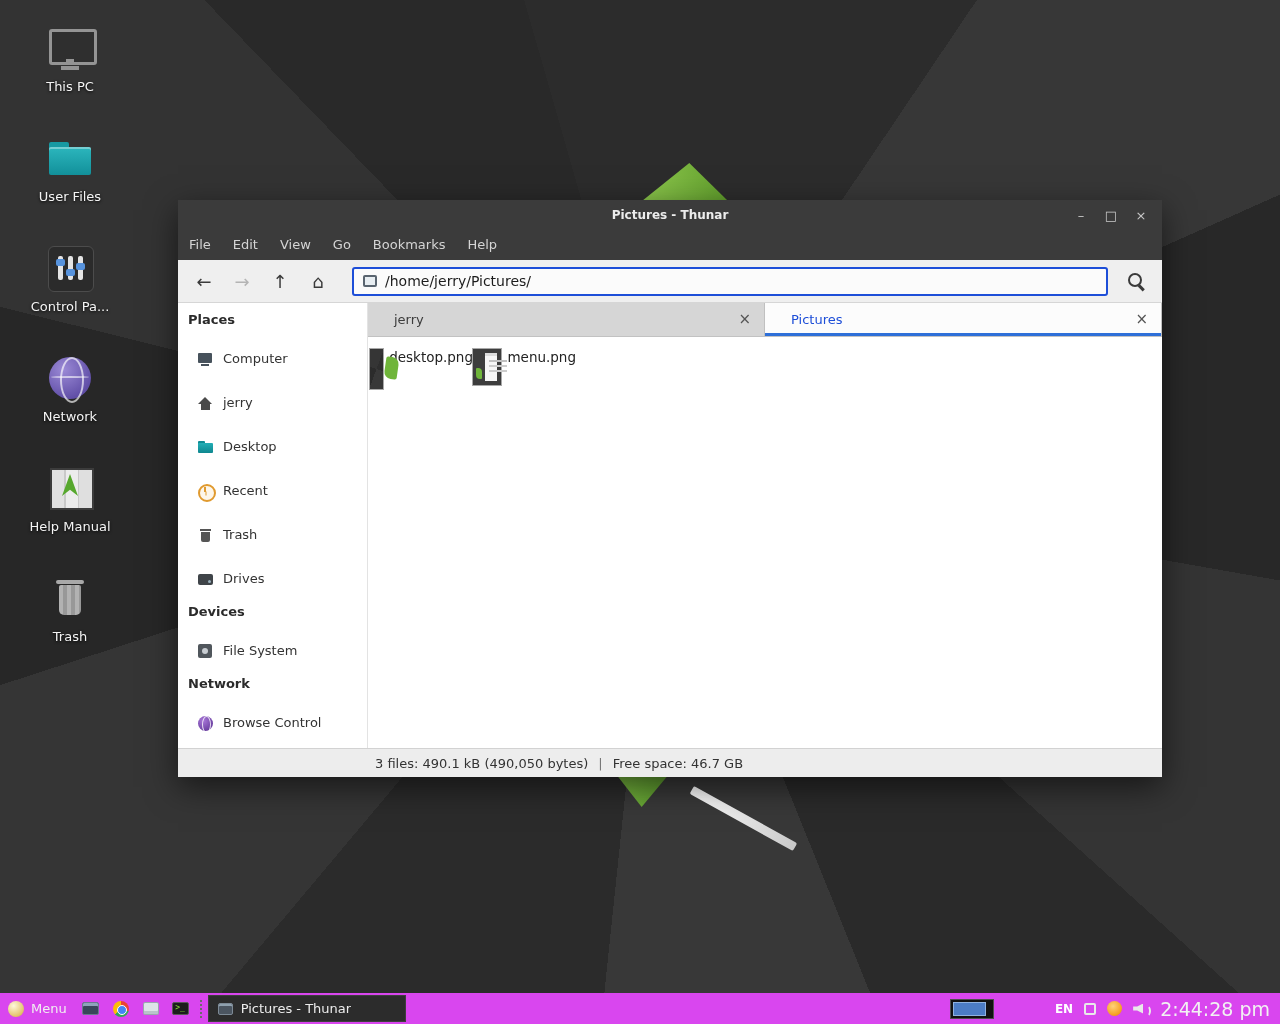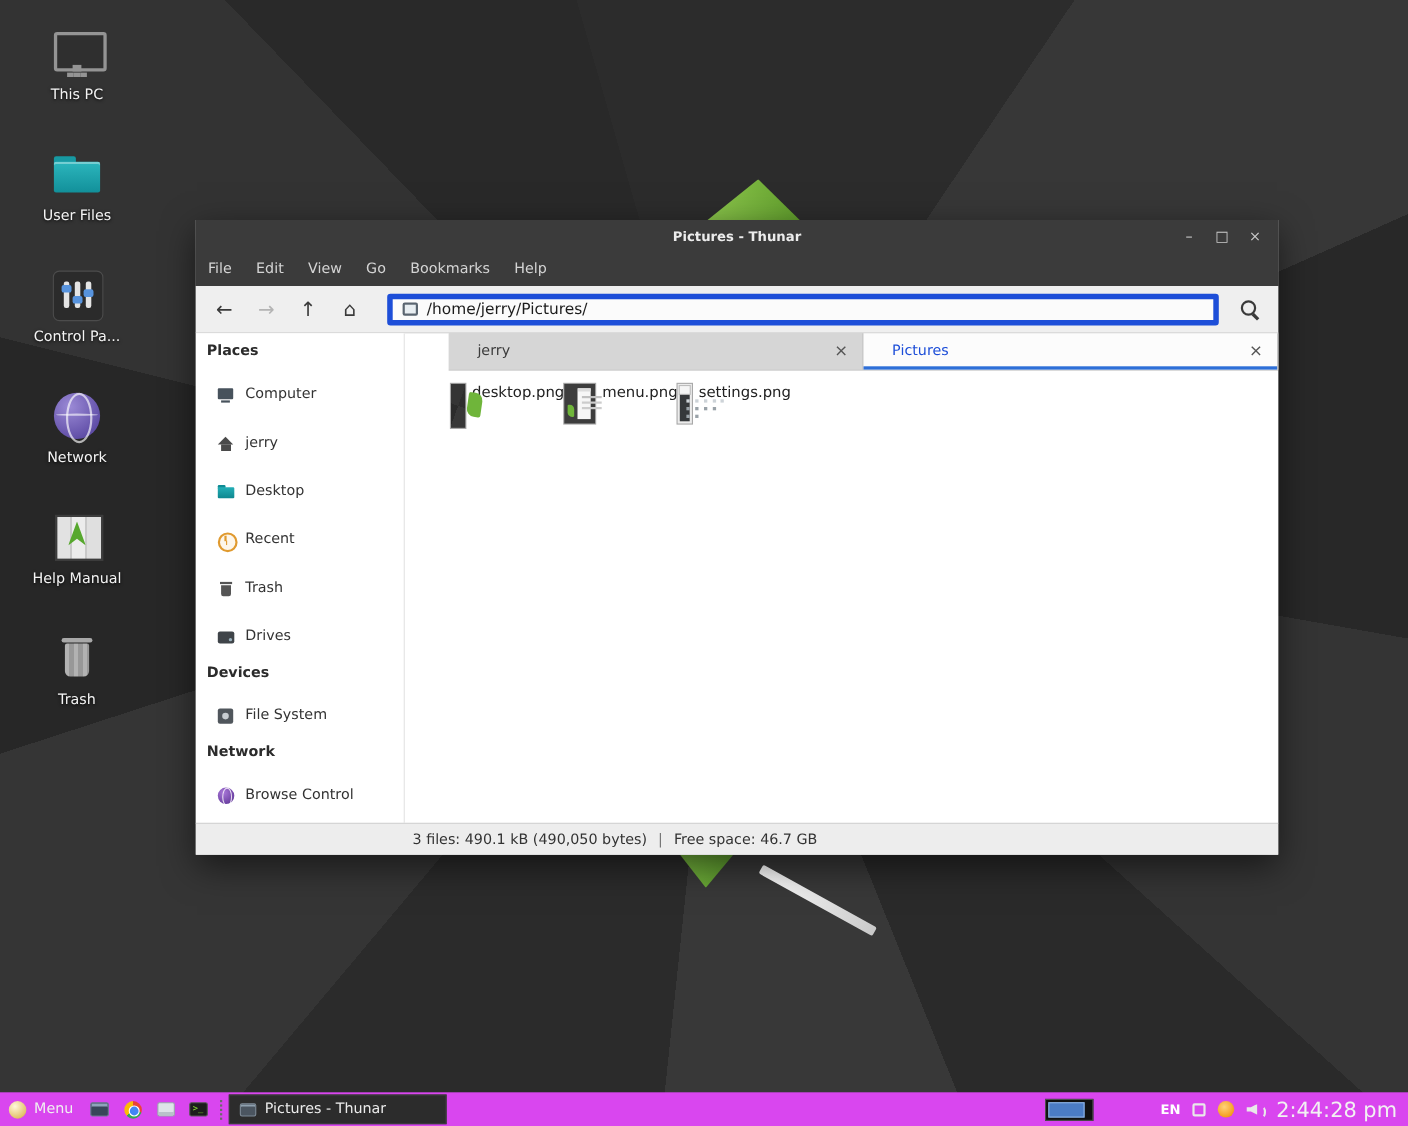--- a/index.html
+++ b/index.html
@@ -79,32 +79,32 @@
   .wc { color:#c9c9c9; font-size:13px; width:18px; text-align:center; }
 
   .menubar { height:30px; background:#3b3b3b; display:flex; align-items:center; flex:none; }
   .menu-item { color:#d4d4d4; font-size:13px; padding:0 11px; line-height:30px; }
 
   .toolbar { height:43px; background:#efefef; border-bottom:1px solid #d6d6d6;
     display:flex; align-items:center; padding:0 8px; gap:2px; flex:none; }
   .tbtn { width:36px; height:32px; display:flex; align-items:center; justify-content:center;
     font-size:18px; color:#3a3a3a; border-radius:3px; }
   .tbtn.disabled { color:#b4b4b4; }
-  .pathbar { flex:1; height:29px; background:#fbfbfb; border:5px solid #1d4ed8; border-radius:3px;
+  .pathbar { flex:1; height:29px; background:#fbfbfb; border:2px solid #1d4ed8; border-radius:3px;
     margin:0 8px 0 14px; display:flex; align-items:center; gap:8px; padding:0 9px; }
   .img-ico { width:14px; height:12px; background:#5a6570; border-radius:2px; position:relative; flex:none; }
   .img-ico::after { content:""; position:absolute; left:2px; top:2px; width:10px; height:8px; background:#e8eef2; }
   .path-text { font-size:14px; color:#1c1c1c; }
   .search-ico { width:18px; height:18px; position:relative; }
   .search-ico::before { content:""; position:absolute; left:1px; top:1px; width:10px; height:10px;
     border:2px solid #3a3a3a; border-radius:50%; }
   .search-ico::after { content:""; position:absolute; left:12px; top:12px; width:7px; height:2.5px;
     background:#3a3a3a; transform:rotate(45deg); transform-origin:left center; }
 
-  .body-row { flex:1; display:flex; min-height:0;gap:40px; }
+  .body-row { flex:1; display:flex; min-height:0; }
   .sidebar { width:190px; background:#fff; border-right:1px solid #e3e3e3; padding-top:2px; flex:none; }
   .side-header { height:28px; display:flex; align-items:center; padding-left:10px;
     font-size:13px; font-weight:bold; color:#2b2b2b; }
   .side-item { height:26px; display:flex; gap:9px; padding-left:19px;
     font-size:13px; color:#333; cursor:default;margin-top:18px; }
 
   .si { width:17px; height:17px; position:relative; flex:none; }
   .si::before,.si::after { content:""; position:absolute; }
   .si-computer::before { left:1px; top:2px; width:14px; height:10px; background:#47525c; border-radius:1px; }
   .si-computer::after { left:4px; top:13px; width:8px; height:2px; background:#47525c; }
@@ -338,26 +338,20 @@
         <div class="file">
           <span class="thumb thumb-desktop"></span>
           <span class="fname">desktop.png</span>
         </div>
         <div class="file">
           <span class="thumb thumb-menu">
               <i class="mini-leaf"></i>
             </span>
           <span class="fname">menu.png</span>
         </div>
-        <div class="file">
-          <span class="thumb thumb-settings">
-              <i class="mini-grid"></i>
-            </span>
-          <span class="fname">settings.png</span>
-        </div>
       </div>
     </div>
   </div>
 
   <div class="statusbar">
     <span>3 files: 490.1 kB (490,050 bytes)</span>
     <span class="status-div">|</span>
     <span>Free space: 46.7 GB</span>
   </div>
 </div>

